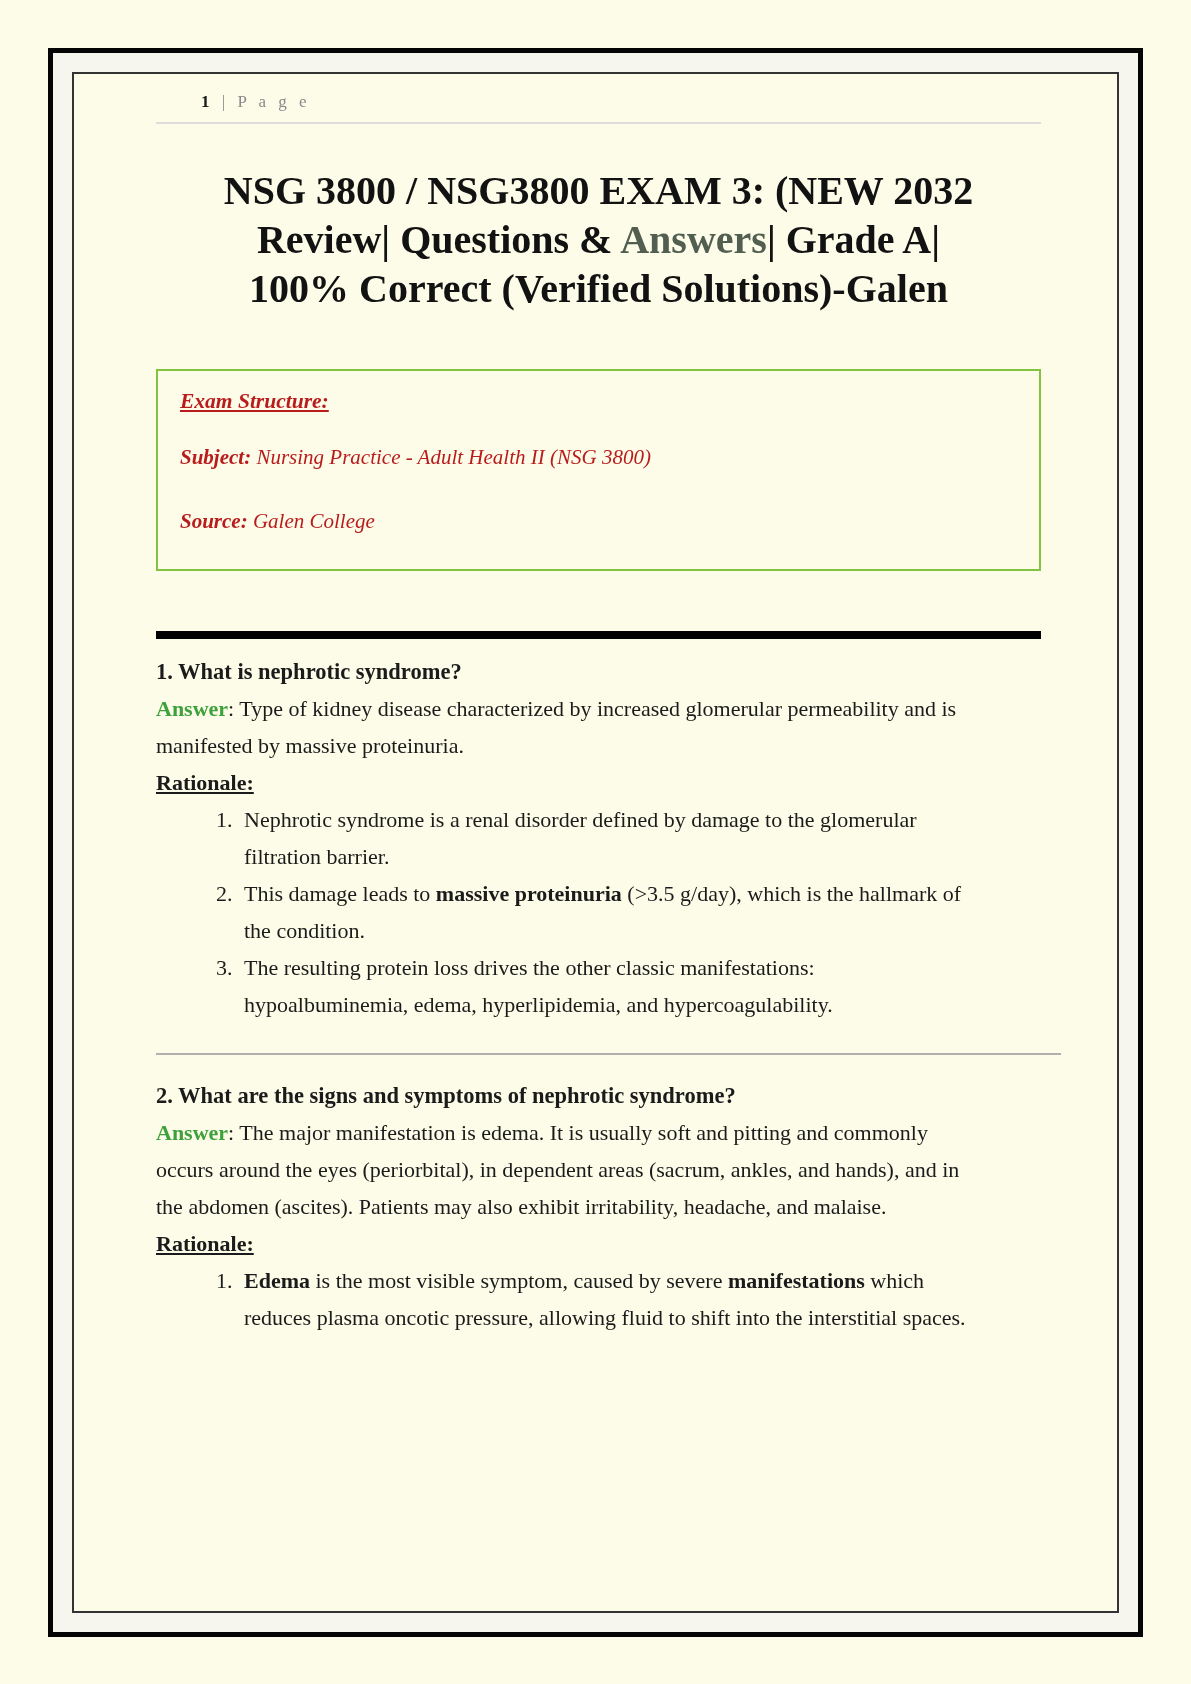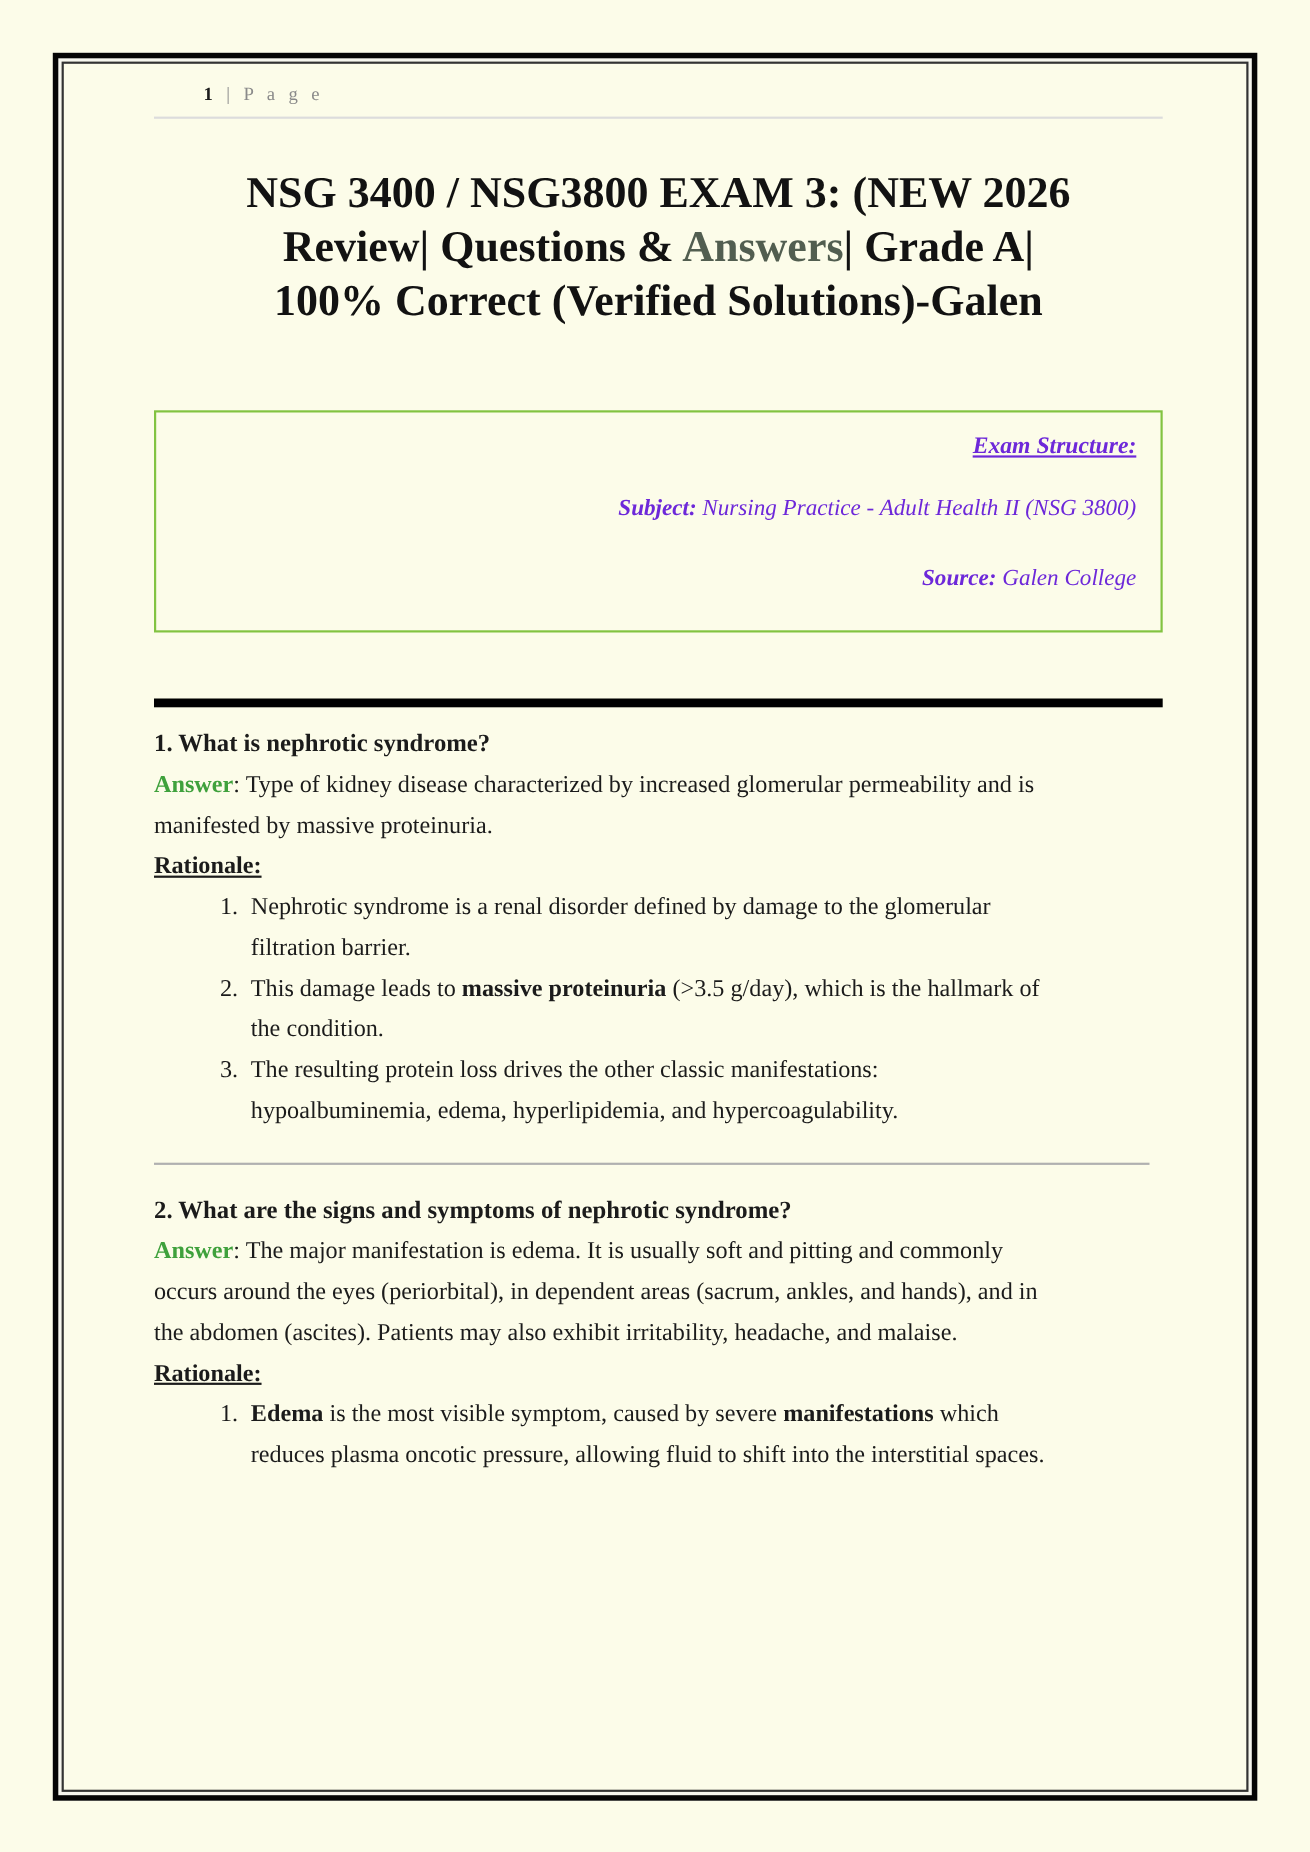--- a/index.html
+++ b/index.html
@@ -15,21 +15,21 @@
   html,body{margin:0;padding:0;}
   body{
     width:1191px;height:1684px;position:relative;
     background:var(--page-bg);
     font-family:"Liberation Serif","DejaVu Serif",serif;
     color:var(--text);
   }
   .frame{
     position:absolute;inset:48px 48px 47px 48px;
     border:5px solid #050505;
-    padding:3px;
+    padding:19px;
     background:#f6f6ee;
   }
   .frame-inner{
     border:2px solid #333;
     width:100%;height:100%;
     background:var(--page-bg);
     overflow:hidden;
   }
   .content{padding:16px 76px 0 82px;}
 
@@ -44,25 +44,25 @@
   .doc-title{
     margin:42px auto 0;
     text-align:center;
     font-weight:700;
     font-size:40px;line-height:49px;
     color:#121212;
   }
   .title-accent{color:var(--title-accent);}
 
   .exam-box{
-    margin-top:76px;
+    margin-top:56px;
     border:2.5px solid var(--box-border);
     padding:16px 22px 26px;
     font-style:italic;
-    font-size:21px;color:#6d28d9;text-align:right;
+    font-size:21px;color:#b91c1c;
   }
   .exam-box-heading{
     font-weight:700;text-decoration:underline;
     font-size:21.5px;margin:0;line-height:28px;
   }
   .exam-field{margin:20px 0 0;line-height:44px;}
   .exam-field .label{font-weight:700;}
 
   .rule-thick{margin-top:60px;height:8px;background:#000;}
 
@@ -85,21 +85,21 @@
 </head>
 <body>
 
 <div class="frame">
   <div class="frame-inner">
     <div class="content">
 
       <div class="pg-header"><span class="pg-num">1 </span><span class="pg-label">| P a g e</span></div>
 
       <div class="doc-title">
-        <div><span>NSG 3400 / NSG3800 EXAM 3: (NEW 2026</span></div>
+        <div><span>NSG 3800 / NSG3800 EXAM 3: (NEW 2032</span></div>
         <div><span>Review| Questions &amp; </span><span class="title-accent">Answers</span><span>| Grade A|</span></div>
         <div><span>100% Correct (Verified Solutions)-Galen</span></div>
       </div>
 
       <div class="exam-box">
         <p class="exam-box-heading">Exam Structure:</p>
         <p class="exam-field">
           <span class="label">Subject:</span><span> Nursing Practice - Adult Health II (NSG 3800)</span>
         </p>
         <p class="exam-field">

